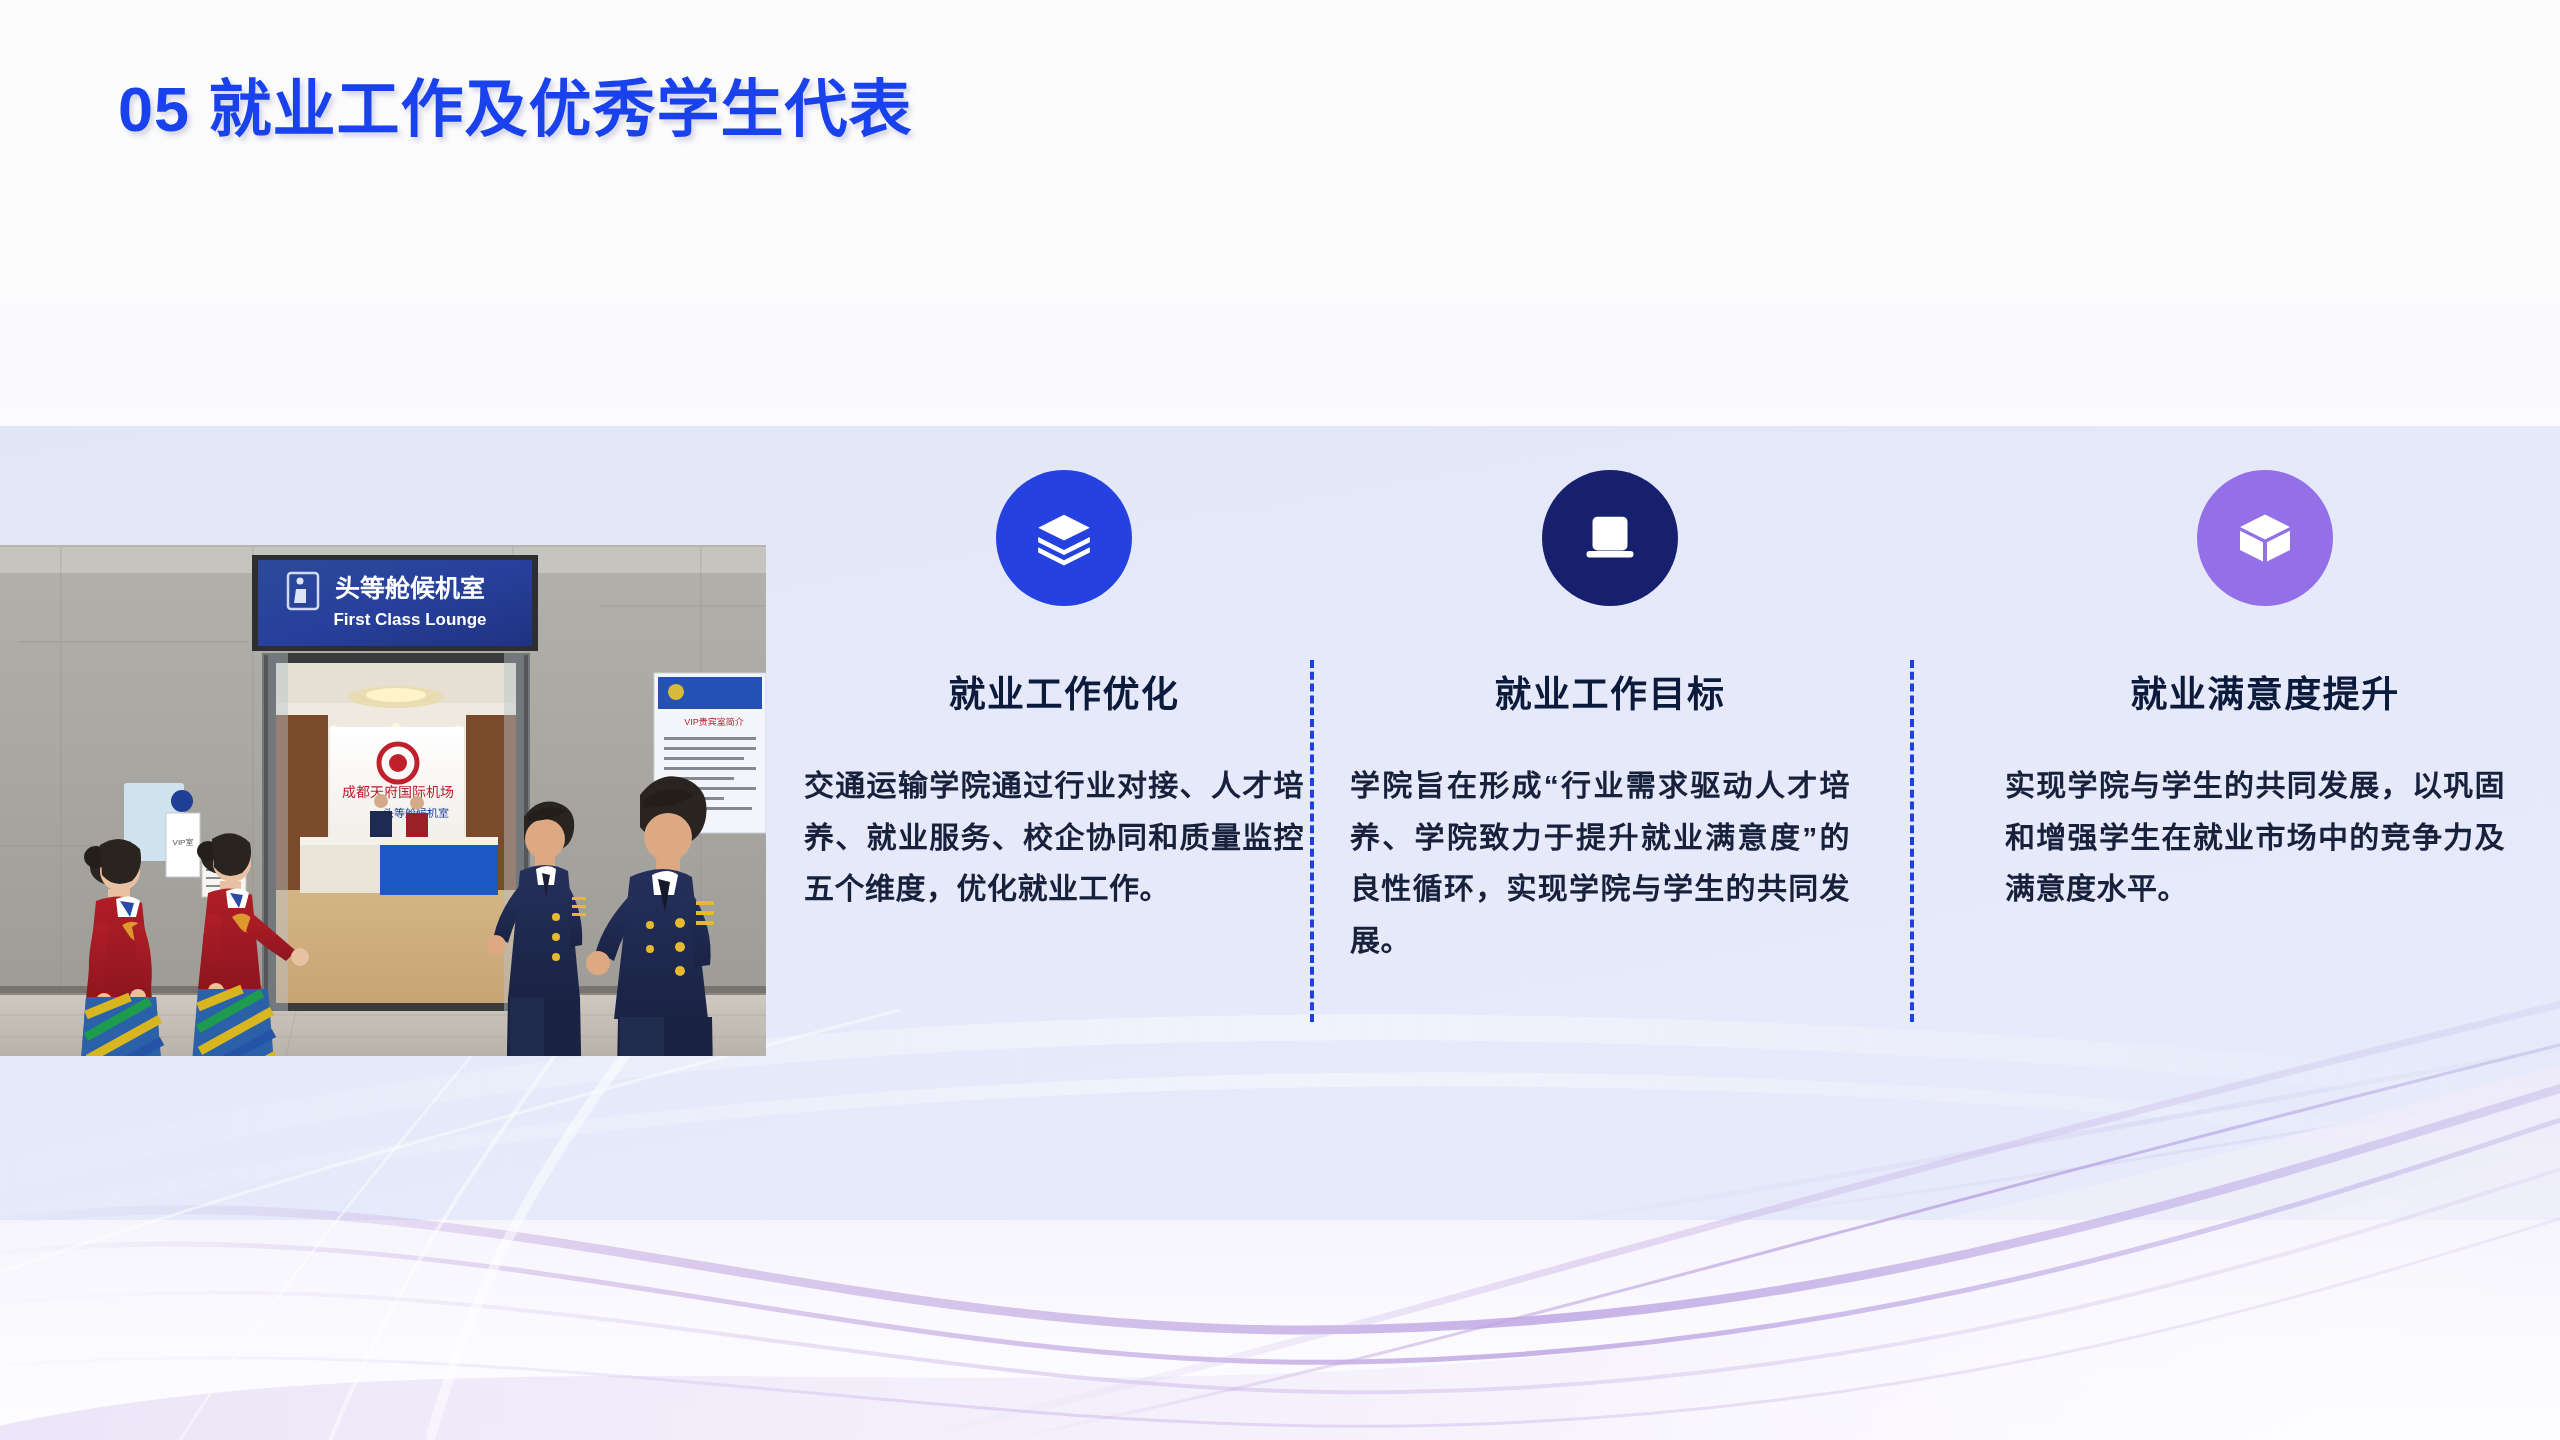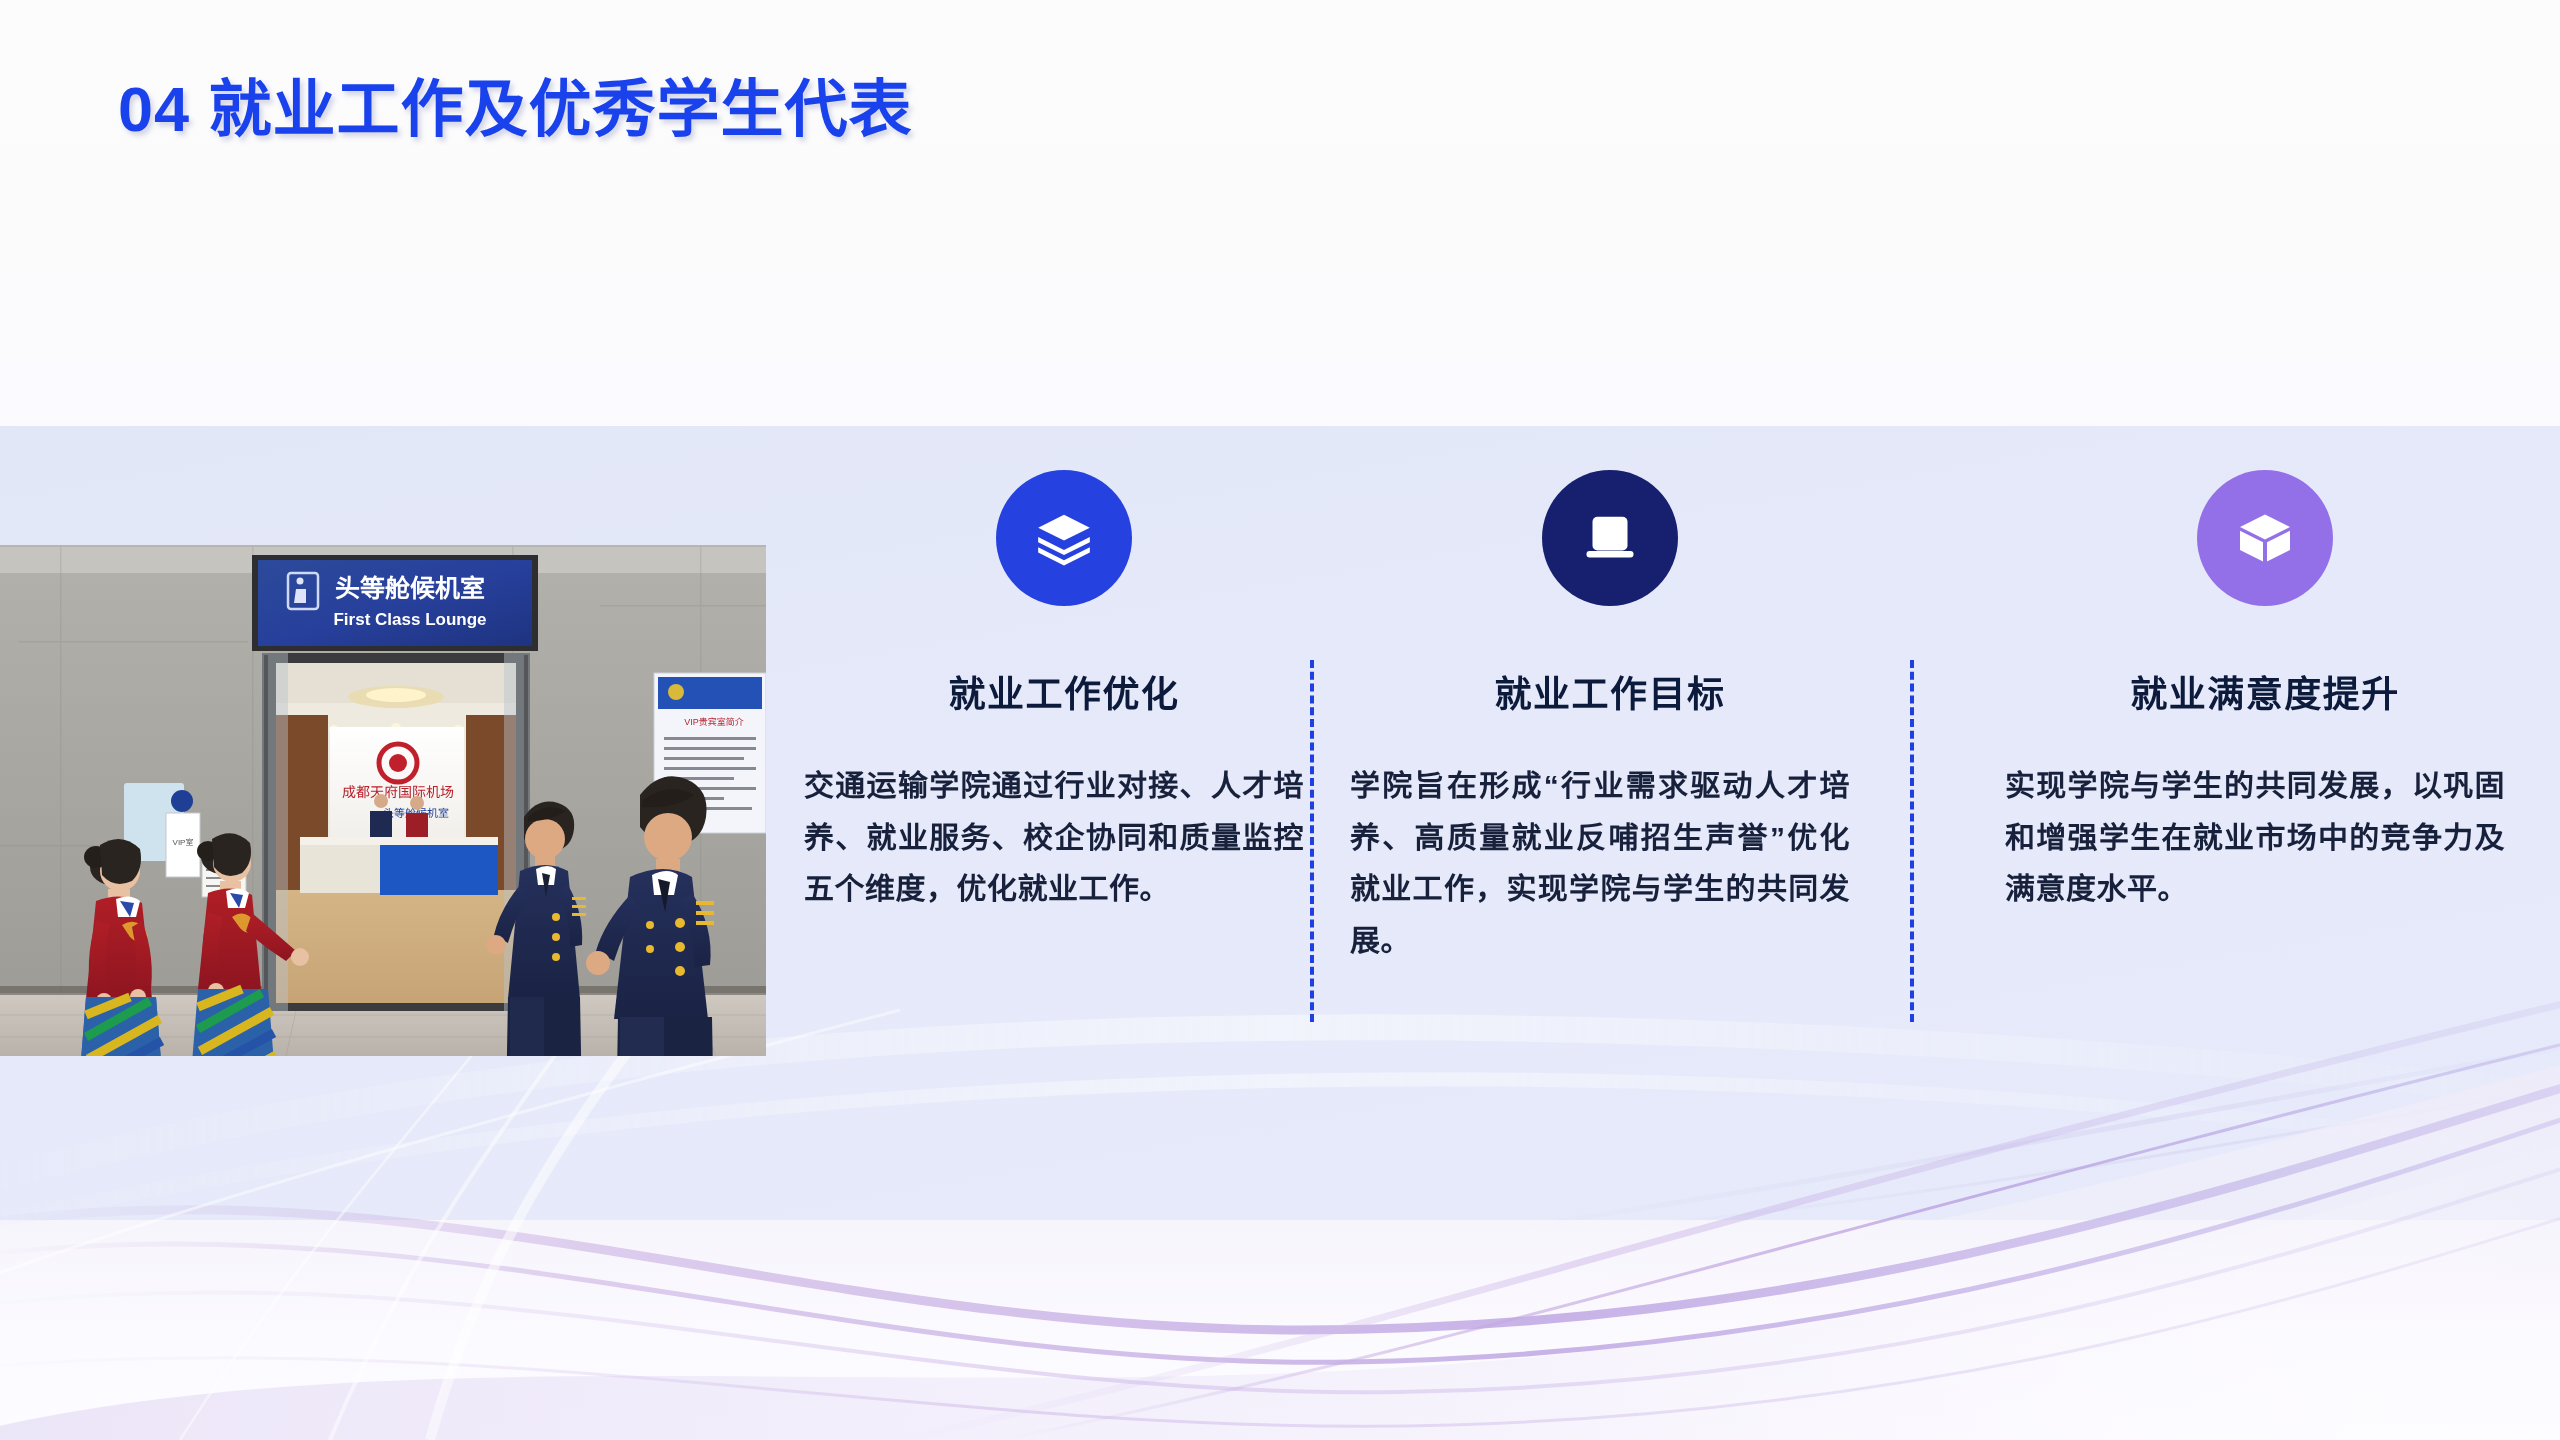--- a/index.html
+++ b/index.html
@@ -154,21 +154,21 @@
 
     <path d="M900,540 C1350,440 1750,300 2620,90" stroke="url(#w2)" stroke-width="7" fill="none"></path>
     <path d="M1000,540 C1450,450 1850,320 2620,130" stroke="url(#w1)" stroke-width="3" fill="none"></path>
 
     <path d="M430,540 C480,360 560,230 700,60" stroke="url(#w3)" stroke-width="10" fill="none"></path>
     <path d="M330,540 C400,370 490,240 640,40" stroke="url(#w3)" stroke-width="4" fill="none"></path>
     <path d="M180,540 C300,350 430,210 600,0" stroke="url(#w3)" stroke-width="2.5" fill="none"></path>
     <path d="M-20,380 C200,300 520,210 900,110" stroke="url(#w3)" stroke-width="3" fill="none"></path>
   </svg>
 
-  <h1 class="title">04 就业工作及优秀学生代表</h1>
+  <h1 class="title">05 就业工作及优秀学生代表</h1>
 
   <div class="photo">
     <svg viewBox="0 0 766 511" preserveAspectRatio="xMidYMid slice">
       <defs>
         <linearGradient id="wall" x1="0" y1="0" x2="0" y2="1">
           <stop offset="0" stop-color="#b3b1ab"></stop>
             <stop offset="1" stop-color="#9e9c96"></stop>
         </linearGradient>
         <linearGradient id="floorg" x1="0" y1="0" x2="0" y2="1">
           <stop offset="0" stop-color="#cfc9c1"></stop>
@@ -422,21 +422,21 @@
     </div>
 
     <div class="col c2">
       <div class="badge" style="background:#16206e;">
         <svg width="60" height="60" viewBox="0 0 24 24">
           <rect x="5" y="3.5" width="14" height="13.5" rx="2" fill="#ffffff"></rect>
           <rect x="2.6" y="17.2" width="18.8" height="2.6" rx="1.2" fill="#ffffff"></rect>
         </svg>
       </div>
       <div class="col-head">就业工作目标</div>
-      <div class="col-body">学院旨在形成“行业需求驱动人才培养、高质量就业反哺招生声誉”优化就业工作，实现学院与学生的共同发展。</div>
+      <div class="col-body">学院旨在形成“行业需求驱动人才培养、学院致力于提升就业满意度”的良性循环，实现学院与学生的共同发展。</div>
     </div>
 
     <div class="col c3">
       <div class="badge" style="background:#9470e8;">
         <svg width="60" height="60" viewBox="0 0 24 24">
           <polygon points="12,2.6 22,7.6 12,12.6 2,7.6" fill="#ffffff"></polygon>
           <polygon points="2,9.1 11.2,13.7 11.2,21.4 2,16.8" fill="#ffffff"></polygon>
           <polygon points="22,9.1 12.8,13.7 12.8,21.4 22,16.8" fill="#ffffff"></polygon>
         </svg>
       </div>

